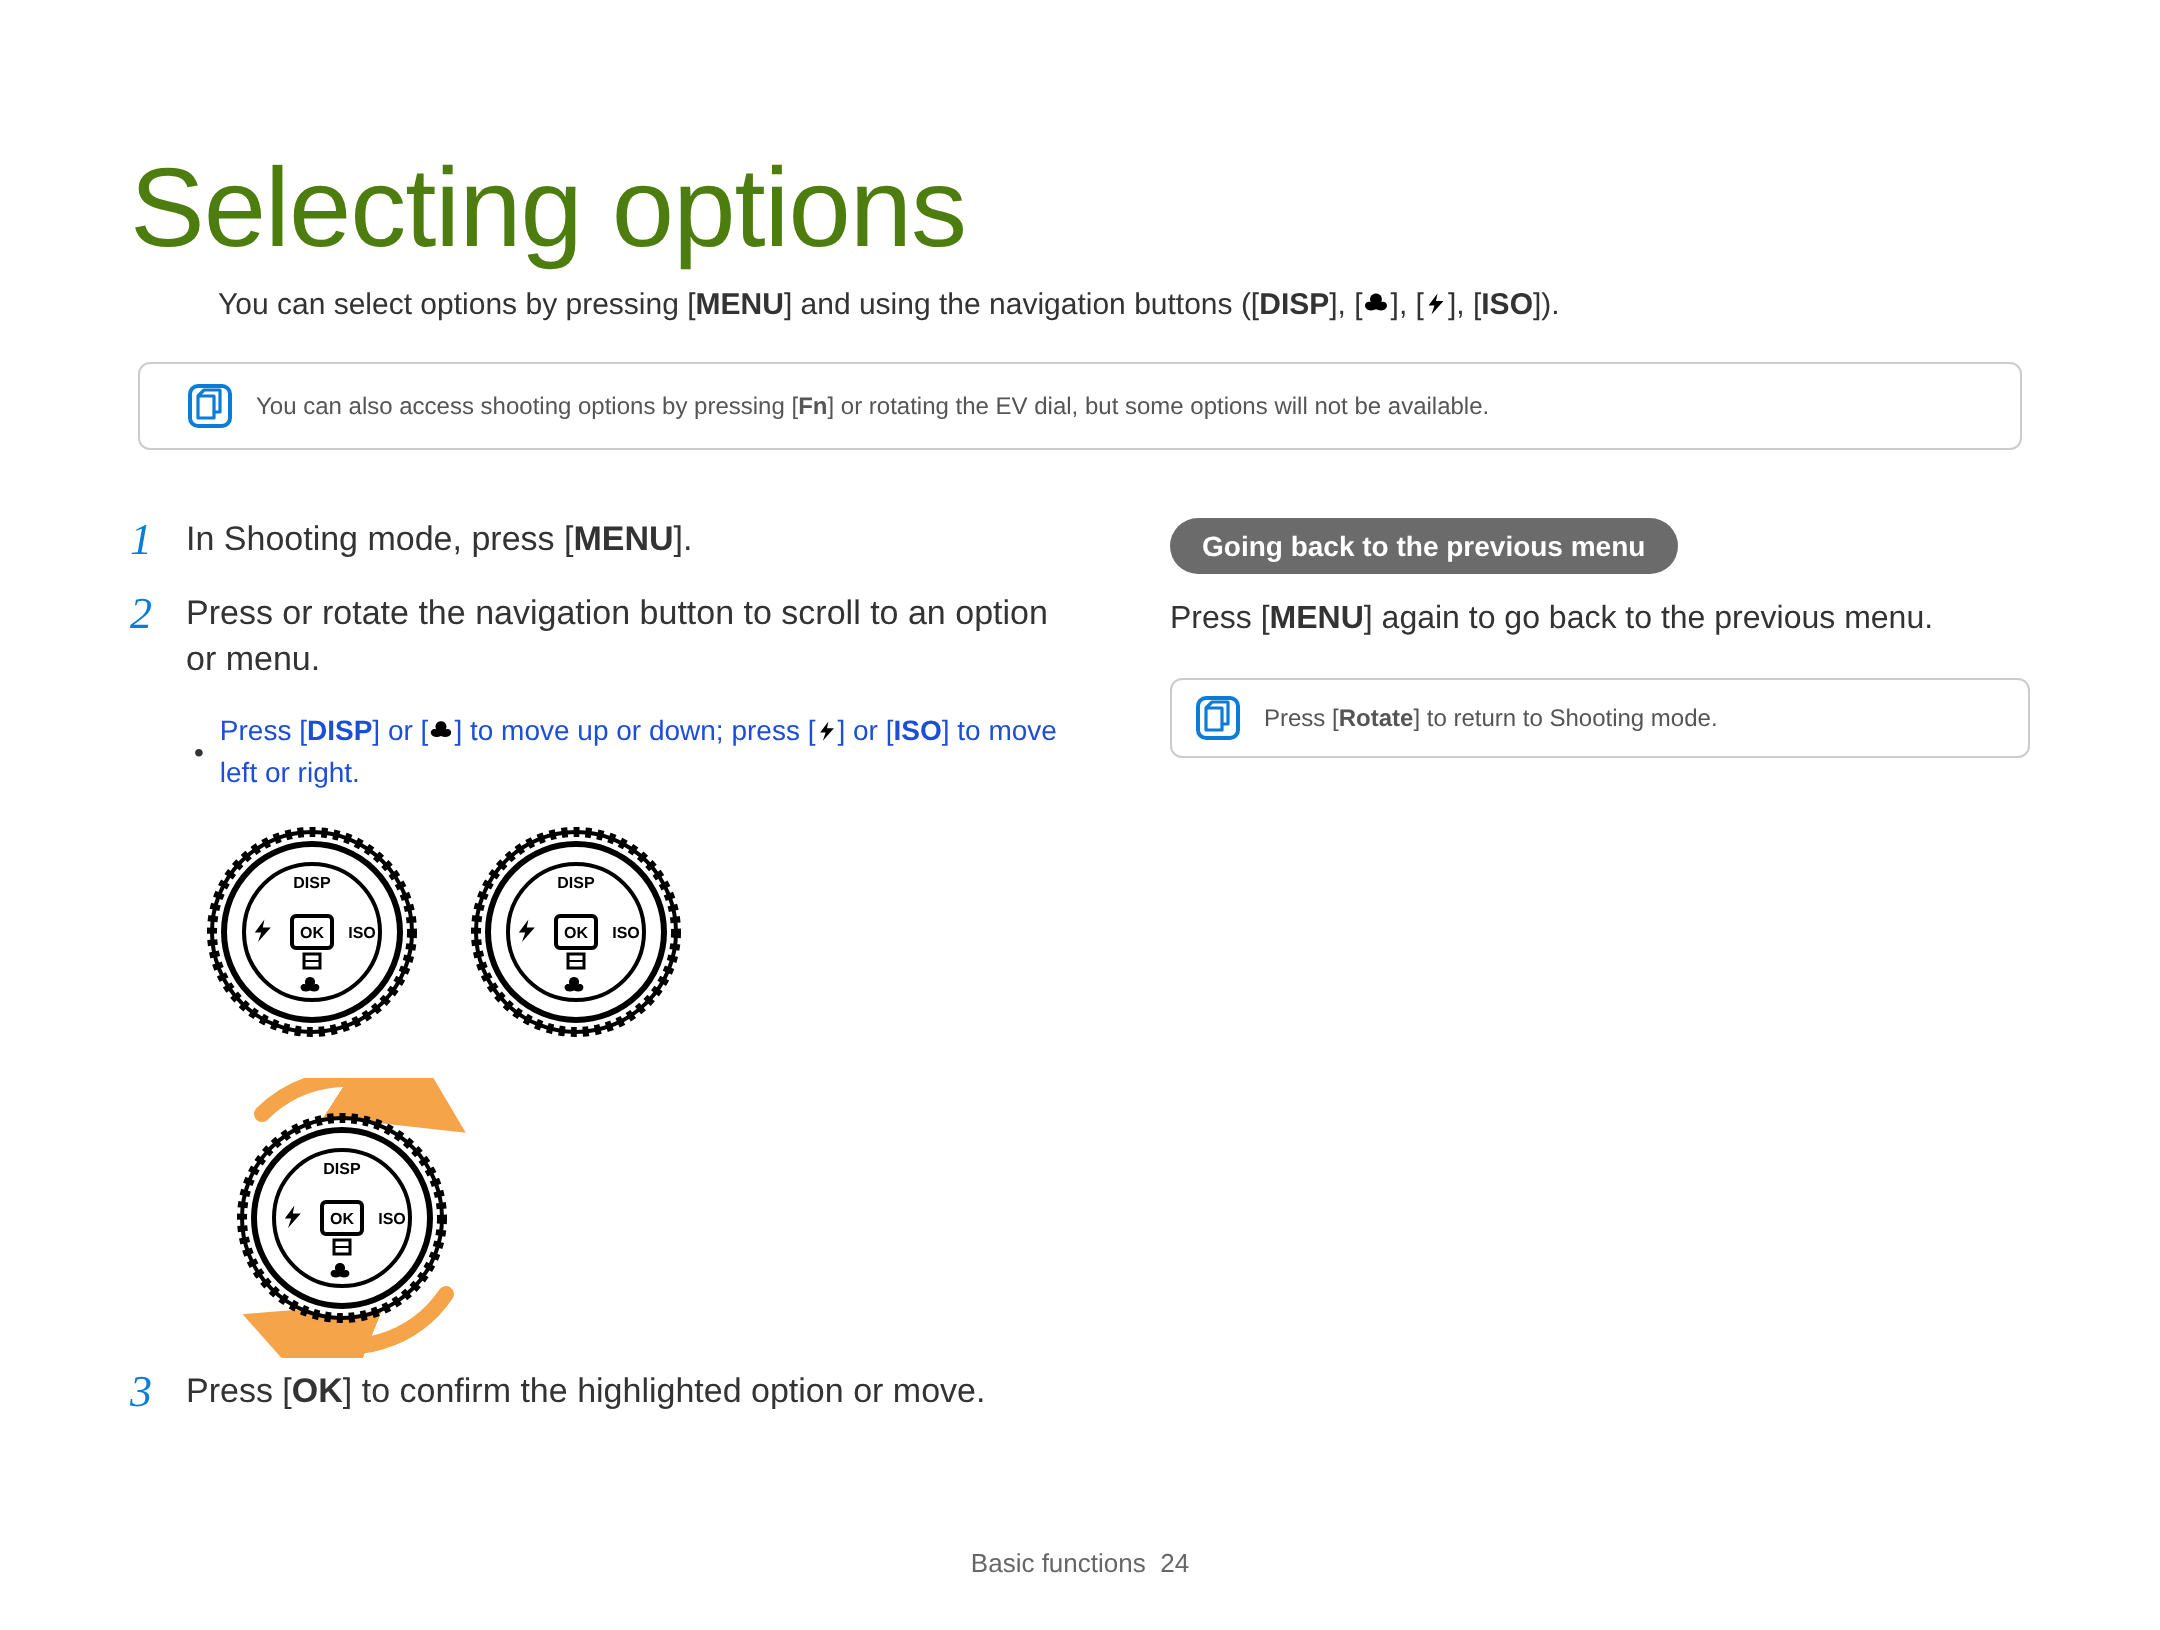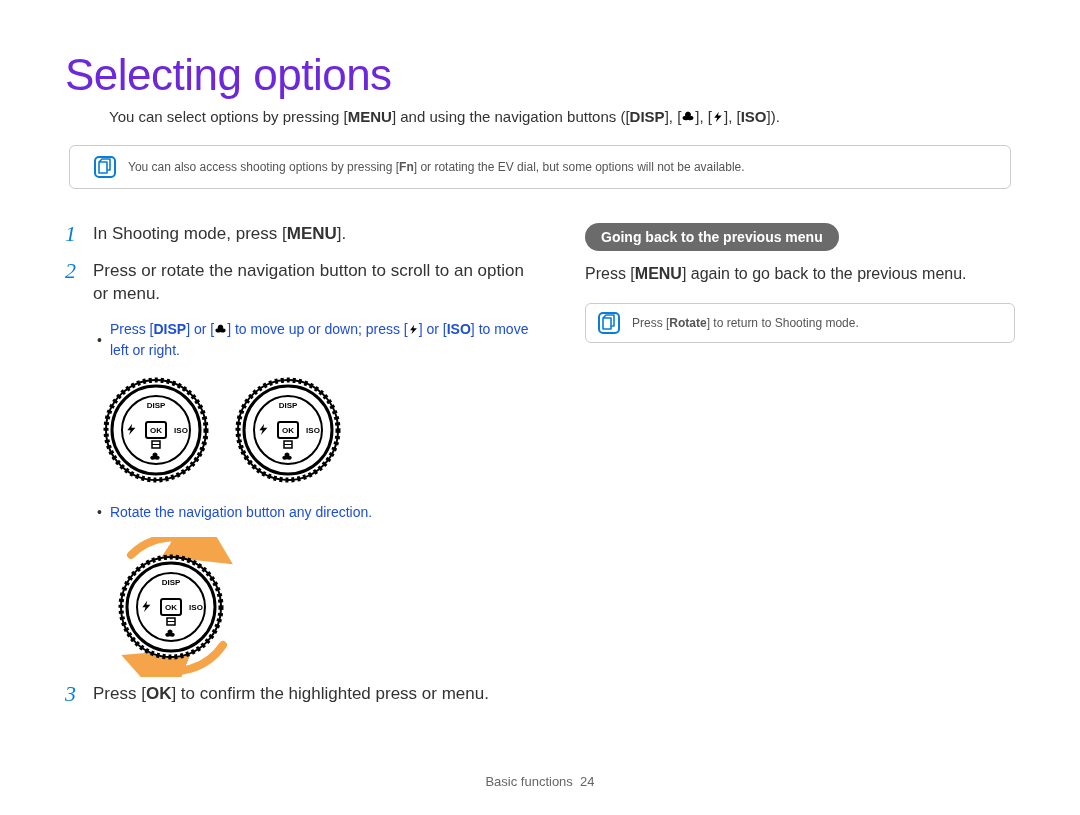--- a/index.html
+++ b/index.html
@@ -6,25 +6,26 @@
   html, body { margin: 0; padding: 0; }
   body {
     width: 1080px;
     height: 815px;
     font-family: Arial, Helvetica, sans-serif;
     color: #222;
     position: relative;
     padding: 50px 65px 0 65px;
   }
   .title {
-    font-size: 44px;
+    font-size: 56px;
     font-weight: 400;
-    color: #6d28d9;
+    color: #4d7c0f;
     letter-spacing: -0.5px;
     margin-bottom: 8px;
+    margin-top: 21px;
   }
   .intro {
     font-size: 15px;
     color: #333;
     margin-bottom: 18px;
     margin-left: 44px;
   }
   .keycap {
     font-weight: bold;
   }
@@ -239,46 +240,41 @@
 
       <div style="position:relative;width:110px;height:110px">
         <svg width="110" height="110" viewBox="0 0 110 110" style="position:absolute;left:0;top:0">
           <path d="M15 30 A42 42 0 0 0 15 80 L26 75 A32 32 0 0 1 26 35 Z" fill="#f5a44a"></path>
           <path d="M95 30 A42 42 0 0 1 95 80 L84 75 A32 32 0 0 0 84 35 Z" fill="#f5a44a"></path>
           <use href="#dial-g"></use>
         </svg>
       </div>
     </div>
 
-    <div class="bullets">
-      <div class="bullet">
-        <div>Rotate the navigation button any direction.</div>
-      </div>
-    </div>
 
     <div class="dial-single">
       <svg width="150" height="140" viewBox="0 0 150 140" style="position:absolute;left:0;top:0">
 
         <defs>
           <marker id="ah" markerWidth="8" markerHeight="8" refX="4" refY="4" orient="auto">
             <path d="M0 0 L8 4 L0 8 Z" fill="#f5a44a"></path>
           </marker>
         </defs>
         <path d="M30 18 A 60 60 0 0 1 105 10" fill="none" stroke="#f5a44a" stroke-width="8" marker-end="url(#ah)" stroke-linecap="round"></path>
         <path d="M122 108 A 60 60 0 0 1 50 130" fill="none" stroke="#f5a44a" stroke-width="8" marker-end="url(#ah)" stroke-linecap="round"></path>
         <g transform="translate(15,15)">
             <use href="#dial-g"></use>
           </g>
       </svg>
     </div>
 
     <div class="step">
       <div class="step-num">3</div>
       <div class="step-body">
-        <span>Press [</span><span class="keycap">OK</span><span>] to confirm the highlighted press or menu.</span>
+        <span>Press [</span><span class="keycap">OK</span><span>] to confirm the highlighted option or move.</span>
       </div>
     </div>
 
   </div>
 
   <div class="col-right">
     <div class="pill">Going back to the previous menu</div>
     <div class="right-text">
       <span>Press [</span><span class="keycap">MENU</span><span>] again to go back to the previous menu.</span>
     </div>

